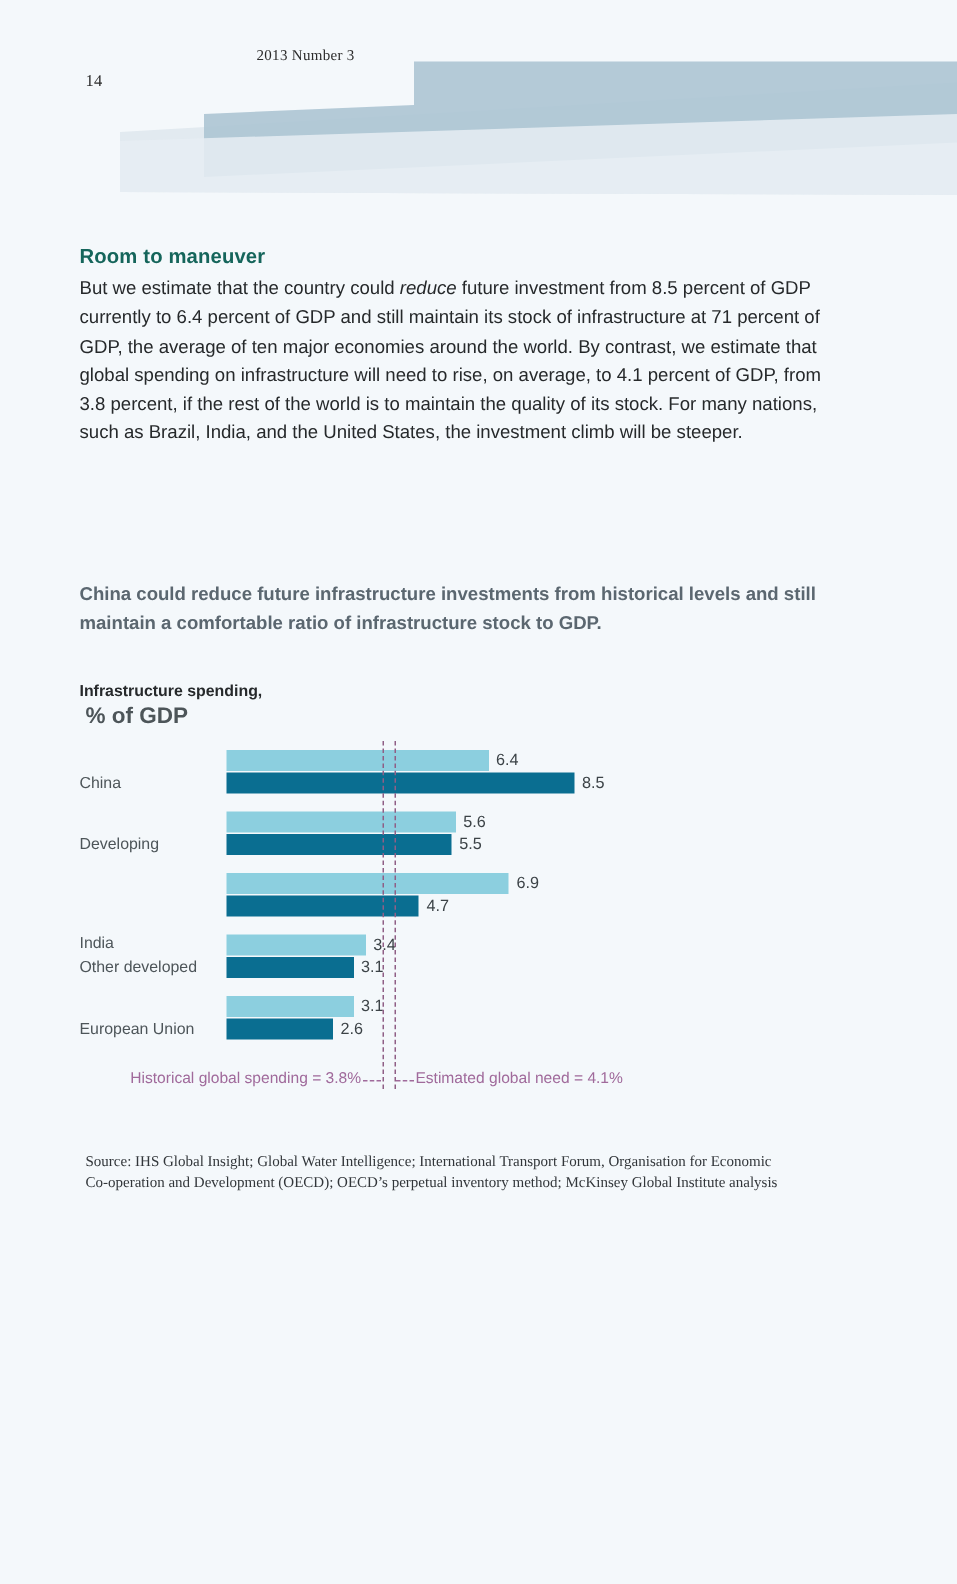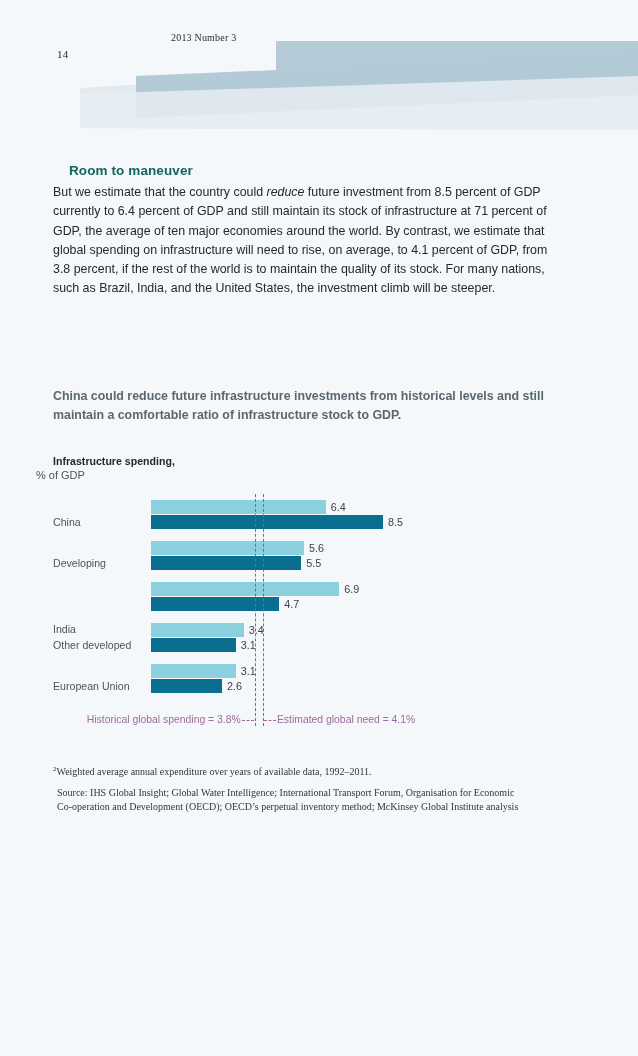--- a/index.html
+++ b/index.html
@@ -47,21 +47,20 @@
 
   
   .section-heading {
     position: absolute;
     left: 53px;
     top: 163px;
     font-size: 13.5px;
     font-weight: bold;
     color: #15655b;
     letter-spacing: .1px;
-    margin-left: 16px;
   }
   .body-copy {
     position: absolute;
     left: 53px;
     top: 183px;
     width: 510px;
     font-size: 12.4px;
     line-height: 19.3px;
     color: #26292b;
   }
@@ -82,24 +81,25 @@
   .axis-title {
     position: absolute;
     left: 53px;
     top: 455px;
     font-size: 10.6px;
     font-weight: bold;
     color: #26292b;
   }
   .axis-sub {
     position: absolute;
-    left: 36px;
+    left: 57px;
     top: 469px;
-    font-size: 11px;
+    font-size: 15px;
     color: #4d5559;
+    font-weight: bold;
   }
 
   .legend {
     position: absolute;
     left: 458px;
     top: 455px;
   }
   .legend-row {
     display: flex;
     align-items: center;
@@ -239,19 +239,18 @@
       <div class="bar bar-dark" style="top: 185px; width: 70.98px;"></div>
       <div class="bar-value" style="left: 226.98px; top: 186px;">2.6</div>
       <div class="vline" style="left: 254.74px; border-left-color: rgb(143, 95, 134);"></div>
       <div class="vline" style="left: 262.93px; border-left-color: rgb(143, 95, 134);"></div>
     </div>
 
   <div class="annot annot-left" id="annot-left" style="color: rgb(160, 106, 155); right: 397.26px;">Historical global spending = 3.8%</div>
   <div class="annot annot-right" id="annot-right" style="color: rgb(160, 106, 155); left: 276.93px;">Estimated global need = 4.1%</div>
 
   <div class="footnotes" id="footnotes-root">
-      <div><sup>2</sup>Weighted average annual expenditure over years of available data, 1992–2011.</div>
       <div class="source">Source: IHS Global Insight; Global Water Intelligence; International Transport Forum, Organisation for Economic Co-operation and Development (OECD); OECD’s perpetual inventory method; McKinsey Global Institute analysis</div>
     </div>
 
 <div class="annot-dash" style="left: 241.74px; width: 12px; border-top-color: rgb(160, 106, 155);"></div>
     <div class="annot-dash" style="left: 263.93px; width: 12px; border-top-color: rgb(160, 106, 155);"></div>
   </div>
 
 </body></html>

